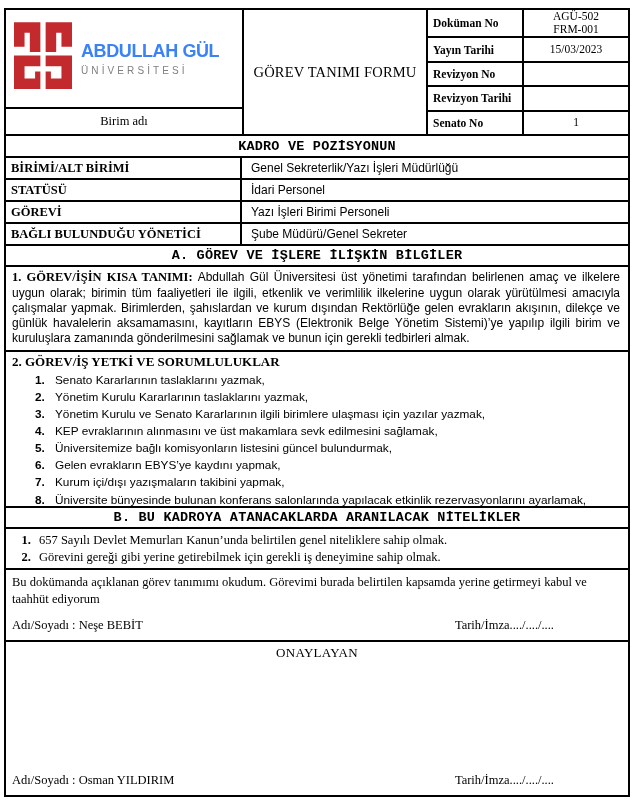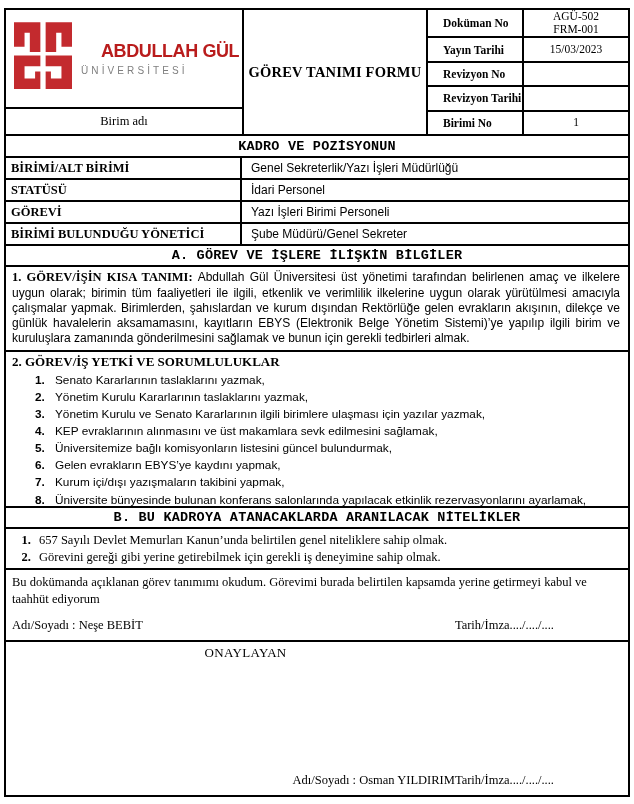--- a/index.html
+++ b/index.html
@@ -17,33 +17,33 @@
   }
   .bb { border-bottom: 2px solid #000; }
   .br { border-right: 2px solid #000; }
   .sans { font-family: "Liberation Sans","DejaVu Sans",sans-serif; border-radius: 6px; }
 
   
   .header-band { height: 126px; flex: none; display: flex; }
   .logo-cell { width: 238px; flex: none; display: flex; flex-direction: column; }
   .logo-area { flex: 1; display: flex; align-items: center; padding-left: 8px; }
   .wordmark { margin-left: 9px; }
-  .uni-name { font-family:"Liberation Sans","DejaVu Sans",sans-serif; font-size: 18px; font-weight: 600; letter-spacing: -0.4px; color: #b91c1c; margin-left: 20px; }
+  .uni-name { font-family:"Liberation Sans","DejaVu Sans",sans-serif; font-size: 18px; font-weight: 600; letter-spacing: -0.4px; color: #3b82f6; }
   .uni-sub  { font-family:"Liberation Sans","DejaVu Sans",sans-serif; font-size: 10px; font-weight: 500; letter-spacing: 3.1px; color: #7f7f7f; margin-top: 3px; }
   .birim-row { height: 27px; flex: none; border-top: 2px solid #000;
     display: flex; align-items: center; justify-content: center;
     font-size: 12.5px; font-weight: normal; }
   .title-cell { width: 184px; flex: none; display: flex; align-items: center; justify-content: center; text-align:center; }
-  .form-title { font-size: 14.5px; font-weight: bold; letter-spacing: 0.2px; }
+  .form-title { font-size: 14.5px; font-weight: normal; letter-spacing: 0.2px; }
   .doc-table { flex: 1; display: flex; flex-direction: column; }
   .doc-row { flex: 1; display: flex; border-bottom: 2px solid #000; }
   .doc-row:first-child { flex: 1.15; }
   .doc-row:last-child { border-bottom: none; }
   .doc-label { width: 96px; flex: none; border-right: 2px solid #000;
-    display: flex; align-items: center; padding-left: 15px;
+    display: flex; align-items: center; padding-left: 5px;
     font-size: 11.5px; font-weight: bold; }
   .doc-value { flex: 1; display: flex; align-items: center; justify-content: center;
     font-size: 11.5px; text-align: center; white-space: pre-line; line-height: 1.15; }
 
   
   .sec-title { flex: none; display: flex; align-items: center; justify-content: center;
     font-weight: bold; font-size: 13.5px; letter-spacing: 0.2px; font-family: Liberation Mono, monospace; }
   .kadro-title { height: 22px; }
   .a-title, .b-title { height: 21px; }
 
@@ -72,21 +72,21 @@
   .qual-block { flex: none; min-height: 41px; padding: 3px 8px 3px 4px; overflow: hidden; }
   .qual-list { margin: 0; padding-left: 24px; }
   .qual-list li { font-size: 12.5px; line-height: 1.3; padding-left: 5px; }
   .qual-list li::marker { font-weight: bold; }
 
   
   .ack-block { height: 72px; flex: none; display: flex; flex-direction: column; overflow: hidden; }
   .ack-statement { padding: 4px 8px 0 6px; font-size: 12.5px; line-height: 1.3; }
   .name-row { margin-top: auto; display: flex; justify-content: space-between;
     padding: 0 74px 7px 6px; font-size: 12.5px; }
-  .approval-block { flex: 1; display: flex; flex-direction: row; overflow: hidden; justify-content: flex-end; }
+  .approval-block { flex: 1; display: flex; flex-direction: column; overflow: hidden; justify-content: flex-end; }
   .approval-title { text-align: center; font-size: 13px; padding-top: 3px; letter-spacing: 0.3px; }
 </style>
 </head>
 <body>
 
 <div class="form">
 
   <div class="header-band bb">
     <div class="logo-cell br">
       <div class="logo-area">
@@ -122,42 +122,42 @@
       </div>
       <div class="doc-row">
         <div class="doc-label">Revizyon No</div>
         <div class="doc-value"></div>
       </div>
       <div class="doc-row">
         <div class="doc-label">Revizyon Tarihi</div>
         <div class="doc-value"></div>
       </div>
       <div class="doc-row">
-        <div class="doc-label">Birimi No</div>
+        <div class="doc-label">Senato No</div>
         <div class="doc-value">1</div>
       </div>
     </div>
   </div>
 
   <div class="sec-title kadro-title bb">KADRO VE POZİSYONUN</div>
 
   <div class="kv-row bb">
     <div class="kv-label">BİRİMİ/ALT BİRİMİ</div>
     <div class="kv-value sans">Genel Sekreterlik/Yazı İşleri Müdürlüğü</div>
   </div>
   <div class="kv-row bb">
     <div class="kv-label">STATÜSÜ</div>
     <div class="kv-value sans">İdari Personel</div>
   </div>
   <div class="kv-row bb">
     <div class="kv-label">GÖREVİ</div>
     <div class="kv-value sans">Yazı İşleri Birimi Personeli</div>
   </div>
   <div class="kv-row bb">
-    <div class="kv-label">BİRİMİ BULUNDUĞU YÖNETİCİ</div>
+    <div class="kv-label">BAĞLI BULUNDUĞU YÖNETİCİ</div>
     <div class="kv-value sans">Şube Müdürü/Genel Sekreter</div>
   </div>
 
   <div class="sec-title a-title bb">A. GÖREV VE İŞLERE İLİŞKİN BİLGİLER</div>
 
   <div class="task-block bb">
     <span class="task-label">1. GÖREV/İŞİN KISA TANIMI:</span>
     <span class="task-text">Abdullah Gül Üniversitesi üst yönetimi tarafından belirlenen amaç ve ilkelere uygun olarak; birimin tüm faaliyetleri ile ilgili, etkenlik ve verimlilik ilkelerine uygun olarak yürütülmesi amacıyla çalışmalar yapmak. Birimlerden, şahıslardan ve kurum dışından Rektörlüğe gelen evrakların akışının, dilekçe ve günlük havalelerin aksamamasını, kayıtların EBYS (Elektronik Belge Yönetim Sistemi)’ye yapılıp ilgili birim ve kuruluşlara zamanında gönderilmesini sağlamak ve bunun için gerekli tedbirleri almak.</span>
   </div>
 

